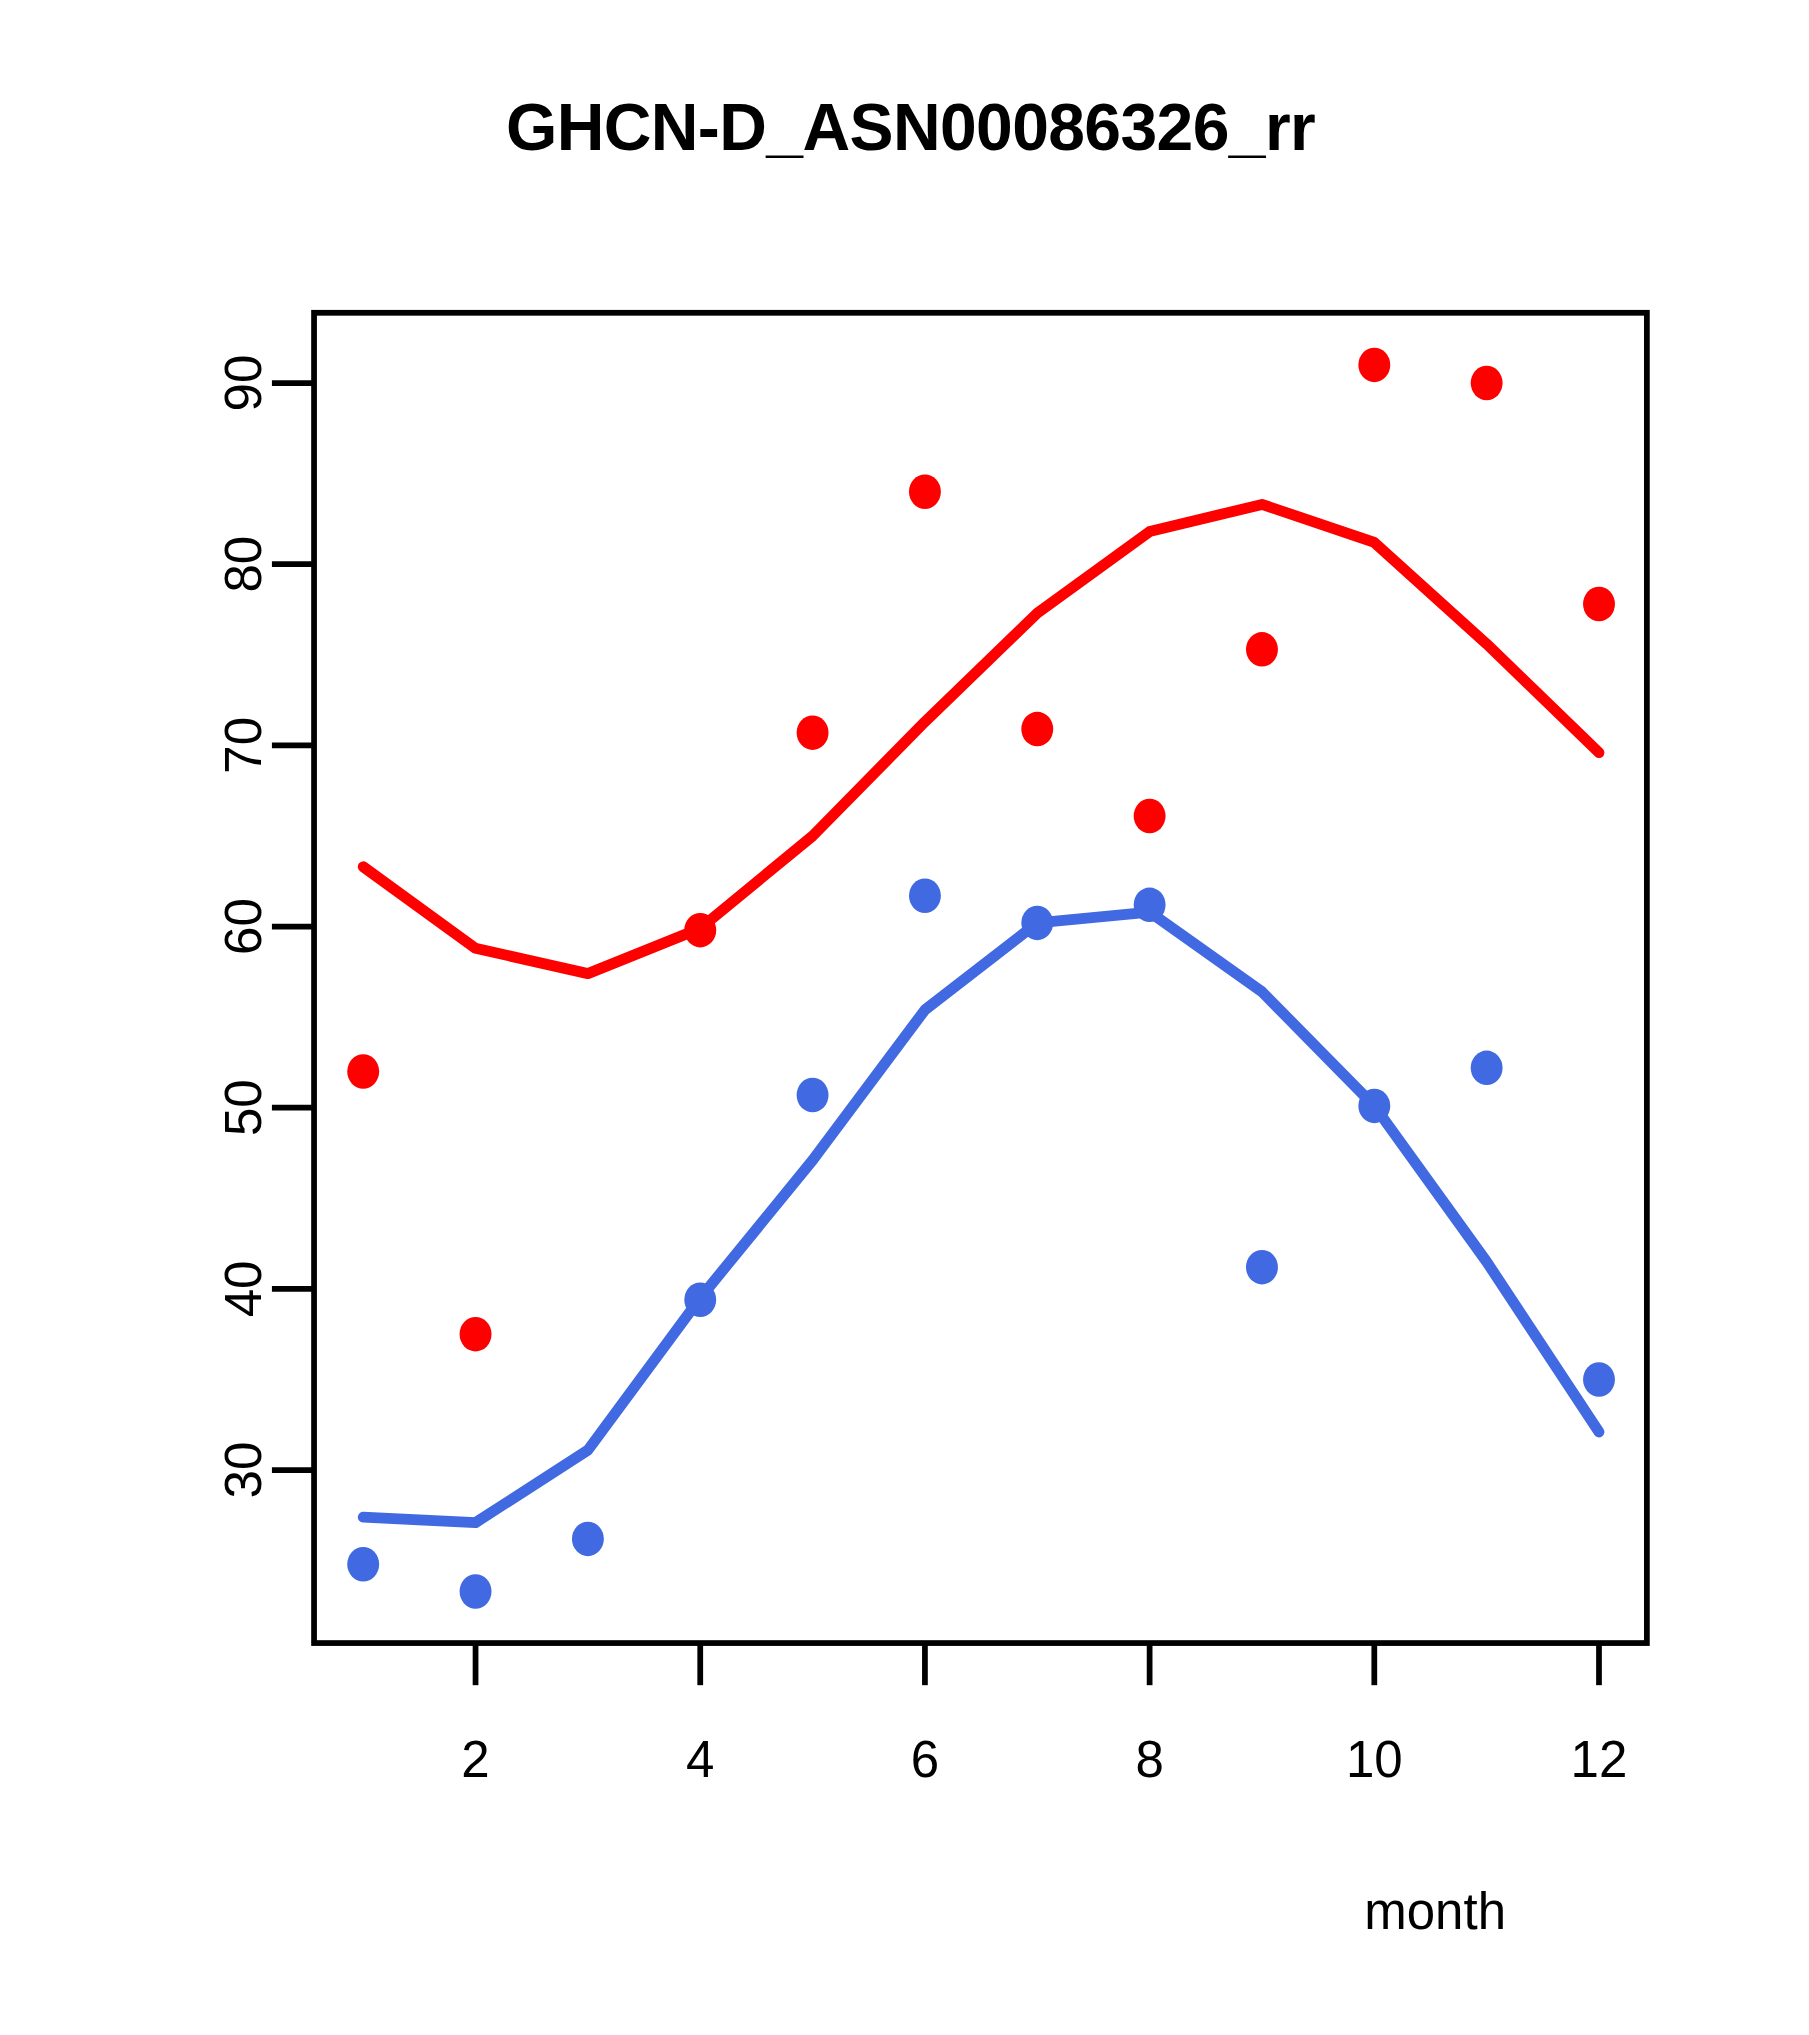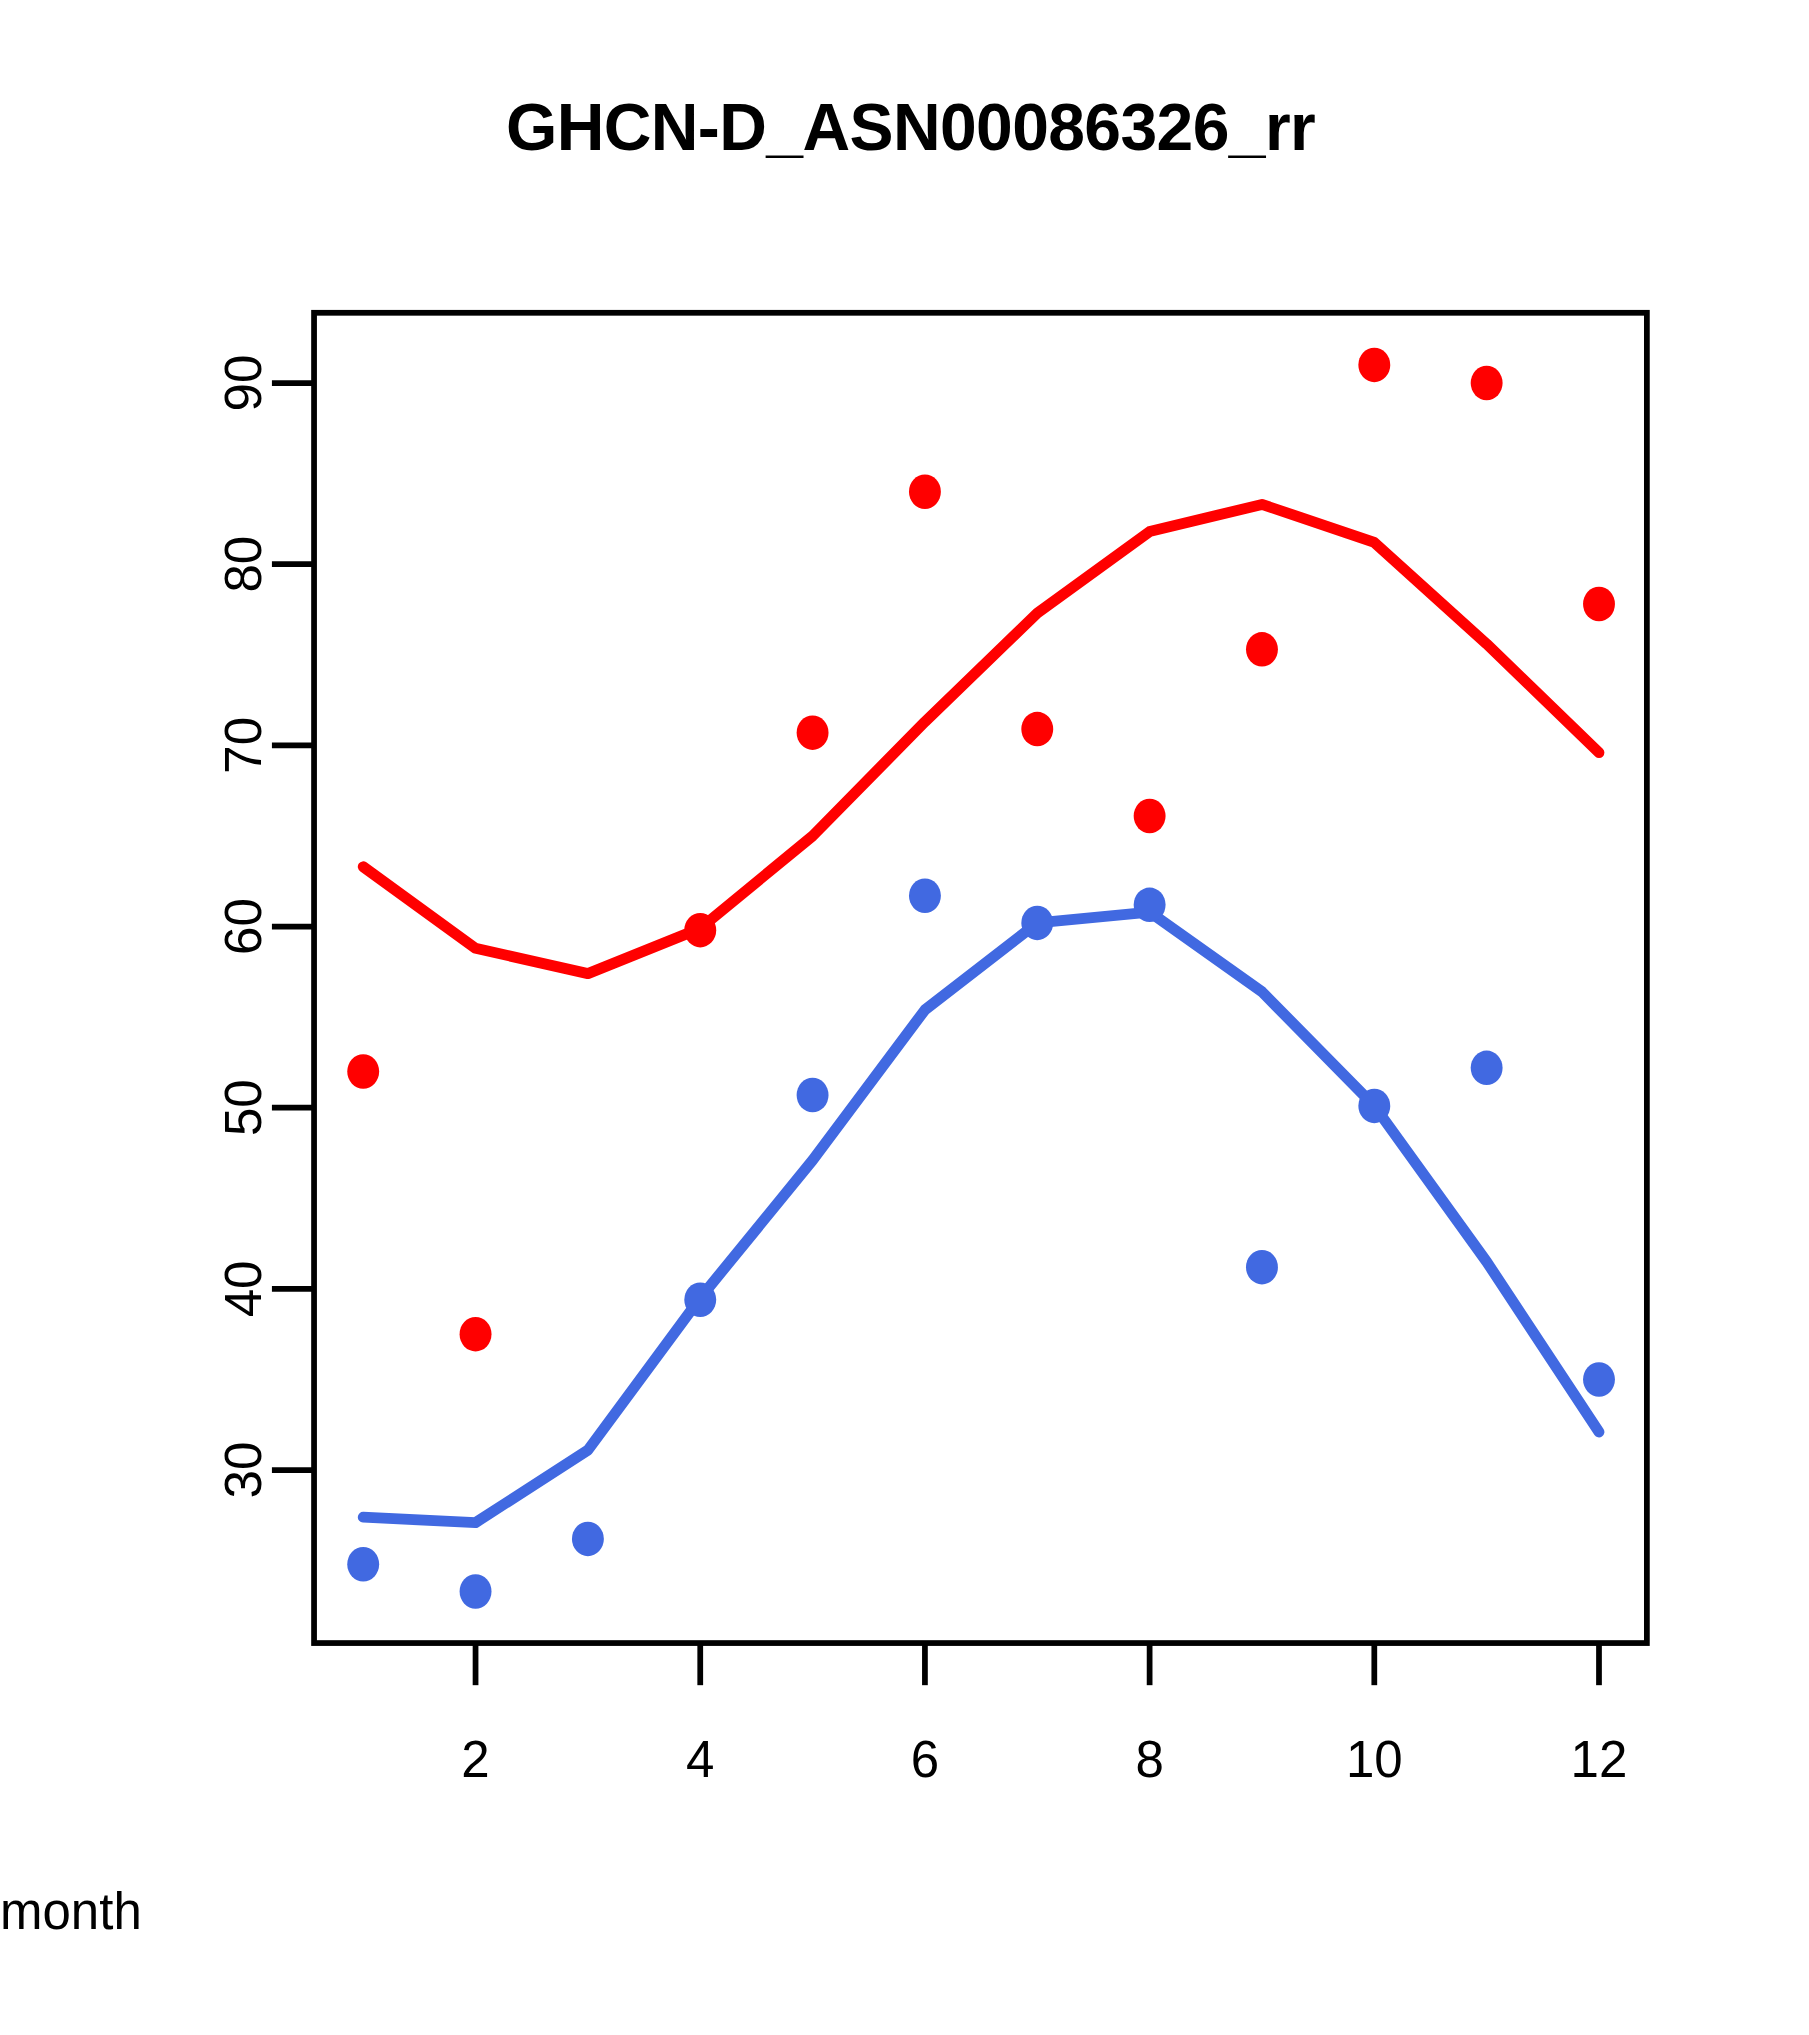--- a/index.html
+++ b/index.html
@@ -5,21 +5,21 @@
 <style>
   html,body{margin:0;padding:0;background:#ffffff;}
   body{width:1809px;height:2035px;font-family:"Liberation Sans",sans-serif;overflow:hidden;}
   #root{position:relative;width:1809px;height:2035px;background:#ffffff;}
   #chart-title{
     position:absolute;left:0;top:89px;width:1809px;text-align:center;
     font-family:"Liberation Sans",sans-serif;font-weight:bold;
     font-size:66px;color:#000000;letter-spacing:-0.6px;white-space:nowrap;padding-left:6px;
   }
   #xlabel{
-    position:absolute;left:0;top:1882px;width:1506px;text-align:left;
+    position:absolute;left:0;top:1882px;width:1506px;text-align:right;
     font-size:51px;color:#000000;font-family:"Liberation Sans",sans-serif;
   }
   #plot-svg{position:absolute;left:0;top:0;}
   .axis-tick-text{font-family:"Liberation Sans",sans-serif;font-size:80px;fill:#000000;}
 </style>
 </head>
 <body>
 
 <div id="root">
 

